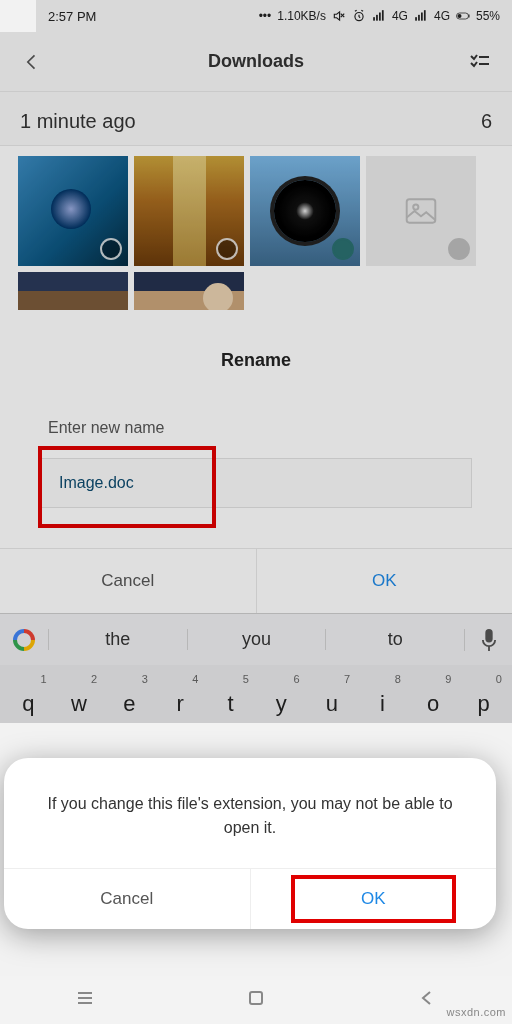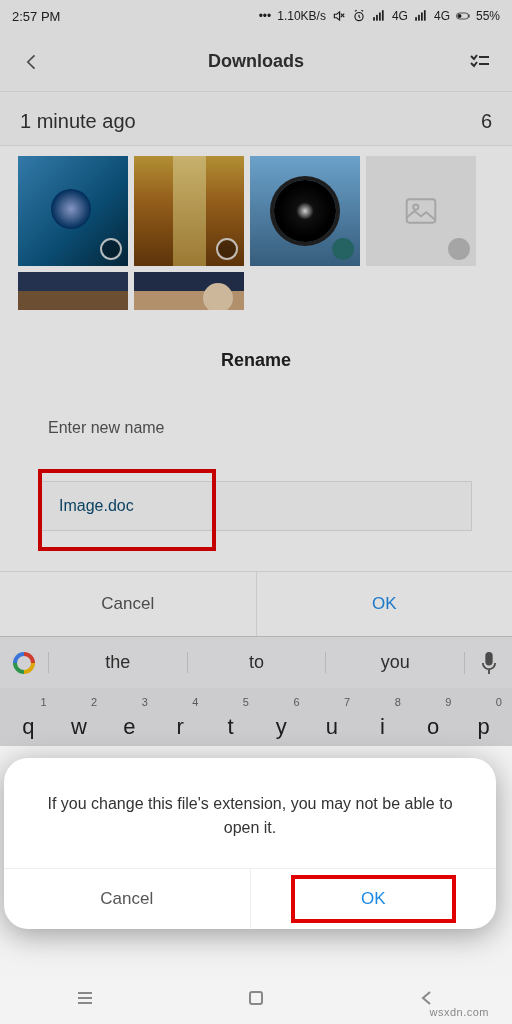--- a/index.html
+++ b/index.html
@@ -19,20 +19,21 @@
   
   .statusbar {
     height: 32px;
     background: #f7f7f7;
     display: flex;
     align-items: center;
     justify-content: space-between;
     padding: 0 12px;
     font-size: 13px;
     color: #222;
+    margin-left: 36px;
   }
   .statusbar .right { display: flex; align-items: center; gap: 6px; font-size: 12px; }
   .statusbar .icon-slot svg { width: 14px; height: 14px; display: block; }
   
   .header {
     height: 60px;
     display: flex;
     align-items: center;
     justify-content: space-between;
     padding: 0 20px;
@@ -84,21 +85,21 @@
   .art-autumn { background: linear-gradient(#caa23b,#a86b1f 40%,#6a3a0a); position:relative;}
   .art-autumn::before{content:"";position:absolute;left:35%;top:0;width:30%;height:100%;background:linear-gradient(#e2c97a,#b08a3a);} 
   .art-lens { background: linear-gradient(#7ab7e5,#3d6a8e); position:relative;}
   .art-lens::after{content:"";position:absolute;left:22%;top:22%;width:56%;height:56%;border-radius:50%;background:radial-gradient(circle,#eee 0,#111 20%,#000 60%);box-shadow:0 0 0 4px #222;}
   .art-port1{background:linear-gradient(180deg,#2a395a 50%,#7b5a3a 50%);} 
   .art-port2{background:linear-gradient(180deg,#24314e 50%,#c9a47a 50%);position:relative}
   .art-port2::after{content:"";position:absolute;right:10%;top:30%;width:30px;height:30px;border-radius:50%;background:#e8d0b0}
   
   .rename { padding: 30px 0 0; background: #fdfdfd; }
   .rename-title { text-align: center; font-size: 18px; font-weight: 600; color: #222; margin-bottom: 48px; }
-  .rename-label { padding: 0 48px; font-size: 16px; color: #555; margin-bottom: 44px; }
+  .rename-label { padding: 0 48px; font-size: 16px; color: #555; margin-bottom: 21px; }
   .input-wrap { margin: 0 40px 40px; position: relative; }
   .input-wrap input {
     width: 100%; height: 50px;
     border: 1px solid #e0e0e0;
     background: #f8f8f8;
     padding: 0 18px;
     font-size: 16px;
     color: #0c4a6e;
   }
   .input-wrap::before {
@@ -200,21 +201,21 @@
     display:flex;
     align-items:center;
     justify-content: space-around;
     color: #777;
     z-index: 5;
   }
   .navshape { width:20px; height:20px; }
   
   .watermark {
     position:absolute;
-    right:23px; bottom:6px;
+    right:6px; bottom:6px;
     font-size:11px;
     color:#888;
     z-index:20;
     letter-spacing:0.5px;
   }
 </style>
 </head>
 <body>
 
 <div class="dimmed-bg">
@@ -320,22 +321,22 @@
       <div>Cancel</div>
       <div>OK</div>
     </div>
   </div>
 
   <div class="kbd-sugg">
     <div class="g">
         <div class="g-logo"></div>
       </div>
     <div class="sugg">the</div>
+    <div class="sugg">you</div>
     <div class="sugg">to</div>
-    <div class="sugg">you</div>
     <div class="mic">
       <svg width="18" height="22" viewBox="0 0 12 18" fill="#555">
           <rect x="3" y="0" width="6" height="11" rx="3"></rect>
           <path d="M1 9a5 5 0 0010 0" fill="none" stroke="#555" stroke-width="1.5"></path>
           <line x1="6" y1="14" x2="6" y2="18" stroke="#555" stroke-width="1.5"></line>
         </svg>
     </div>
   </div>
 
   <div class="kbd-row1" id="kbd-row1">

